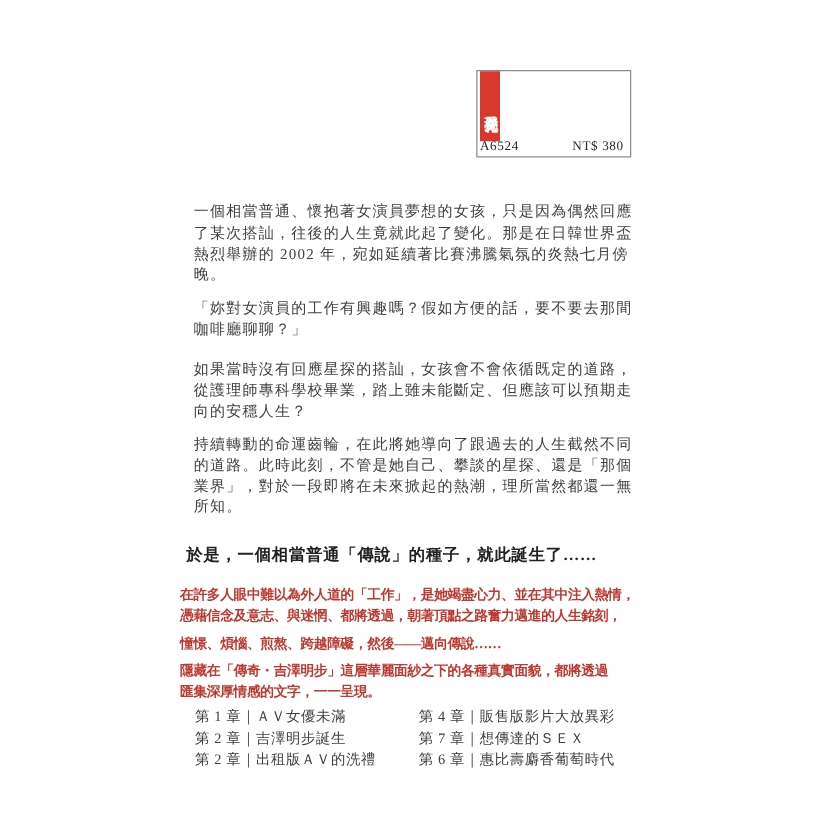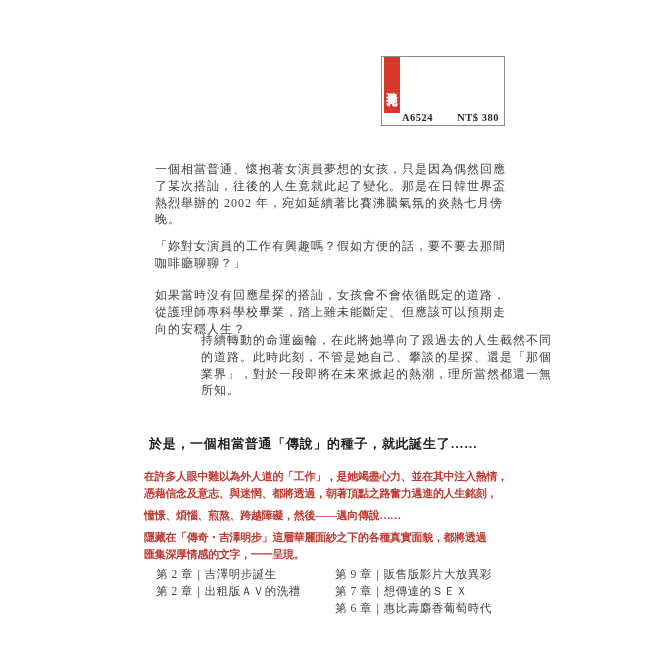--- a/index.html
+++ b/index.html
@@ -38,45 +38,45 @@
     writing-mode: vertical-rl;
     text-orientation: upright;
     font-size: 11px;
     line-height: 16px;
     letter-spacing: 1px;
     text-align: center;
     font-weight: bold;
   }
   .pub-meta {
     position: absolute;
-    left: 20px;
+    left: 2px;
     right: 5px;
     bottom: 2px;
     display: flex;
     justify-content: space-between;
     font-size: 10.5px;
-    font-weight: bold;
+    font-weight: normal;
     color: #2a2a2a;
     letter-spacing: 0.5px;
   }
 
   
   .para {
     position: absolute;
     left: 155px;
     font-size: 12px;
     line-height: 16.8px;
     letter-spacing: 1px;
     color: #3f3f3f;
     white-space: pre-line;
   }
   .p1 { top: 161px; }
   .p2 { top: 238px; }
   .p3 { top: 287px; }
-  .p4 { top: 332px; margin-left: 46px; }
+  .p4 { top: 347px; }
 
   .headline {
     position: absolute;
     left: 149px;
     top: 435px;
     font-size: 13px;
     font-weight: bold;
     letter-spacing: 0.7px;
     color: #222222;
     white-space: nowrap;
@@ -154,23 +154,24 @@
 
   <div class="red-line rB">憑藉信念及意志、與迷惘、都將透過，朝著頂點之路奮力邁進的人生銘刻，</div>
 
   <div class="red-line rC">憧憬、煩惱、煎熬、跨越障礙，然後——邁向傳說……</div>
 
   <div class="red-line rD">隱藏在「傳奇・吉澤明步」這層華麗面紗之下的各種真實面貌，都將透過
 匯集深厚情感的文字，一一呈現。</div>
 
   <div class="chapters">
     <div class="chap-col left">
+      <div class="chap-item">第 1 章｜ＡＶ女優未滿</div>
       <div class="chap-item">第 2 章｜吉澤明步誕生</div>
       <div class="chap-item">第 2 章｜出租版ＡＶ的洗禮</div>
     </div>
     <div class="chap-col right">
-      <div class="chap-item">第 9 章｜販售版影片大放異彩</div>
+      <div class="chap-item">第 4 章｜販售版影片大放異彩</div>
       <div class="chap-item">第 7 章｜想傳達的ＳＥＸ</div>
       <div class="chap-item">第 6 章｜惠比壽麝香葡萄時代</div>
     </div>
   </div>
 
 </div>
 
 </body></html>

